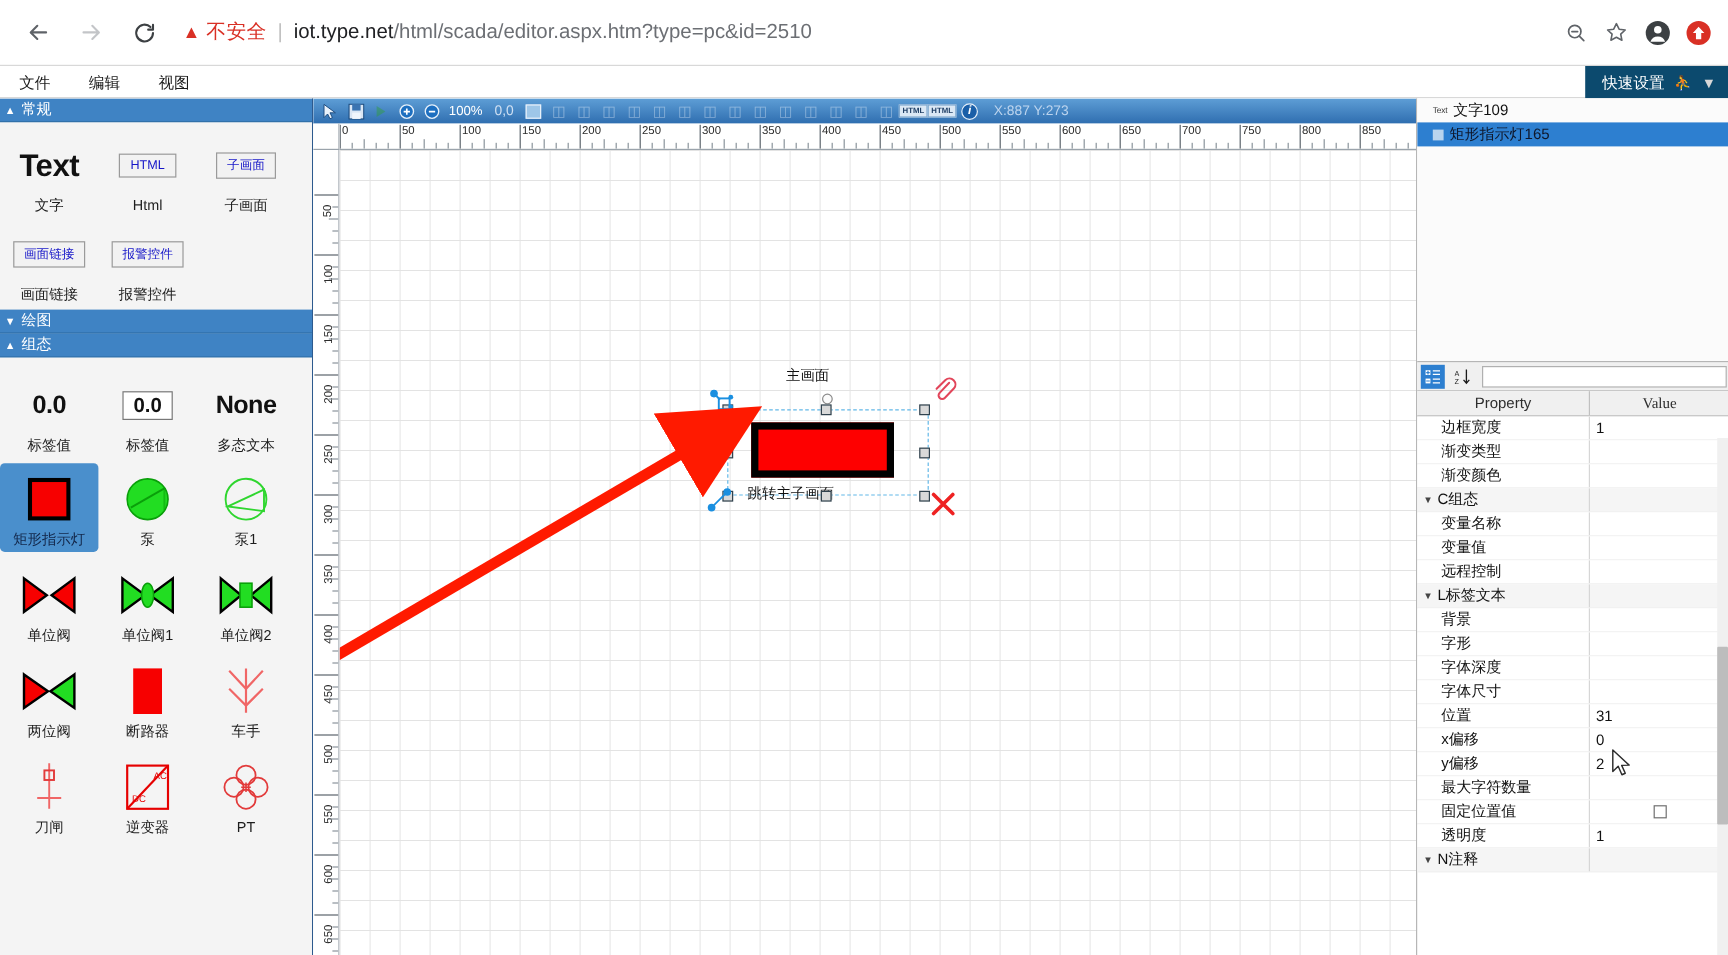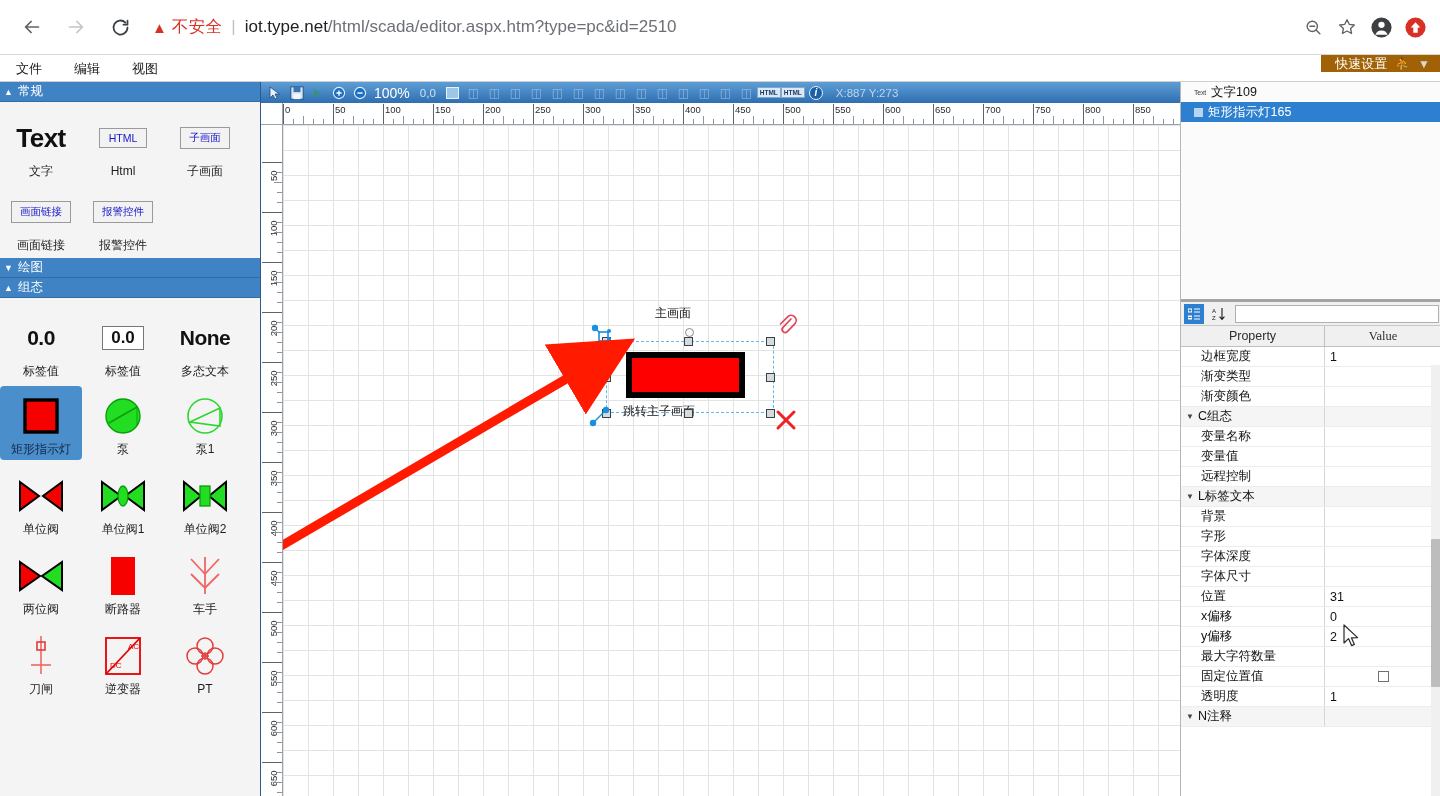--- a/index.html
+++ b/index.html
@@ -47,22 +47,22 @@
   .app-menubar{
     position:absolute; top:55px; left:0; width:1440px; height:27px;
     background:#fff; display:flex; align-items:center;
     border-bottom:1px solid #cfcfcf;
   }
   .menu-item{
     font-size:13px; color:#1a1a1a; padding:0 16px; cursor:pointer;
     line-height:27px;
   }
   .quick-settings{
-    position:absolute; right:0; top:0; height:17px;
-    background:#a16207; color:#ffffff; font-size:13px;
+    position:absolute; right:0; top:0; height:27px;
+    background:#0c4a6e; color:#ffffff; font-size:13px;
     display:flex; align-items:center; gap:8px; padding:0 10px 0 14px;
   }
   .qs-ico{ font-size:12px; color:#d8d8d8; }
 
   
   .left-panel{
     position:absolute; top:82px; left:0; width:261px; height:714px;
     background:#f4f4f4; border-right:1px solid #2d5a8e; overflow:hidden;
   }
   .group-header{
@@ -108,21 +108,21 @@
     position:absolute; top:0; left:0; width:919px; height:21px;
     background:#3f7fc1;
     background:linear-gradient(#5e9ed6,#2f6eb0);
     display:flex; align-items:center; gap:2px; padding-left:5px;
   }
   .tb-ic{
     width:19px;height:17px;display:flex;align-items:center;justify-content:center;
     font-size:12px;color:#eaf2fb; cursor:pointer;
   }
   .tb-ic.dim{ opacity:.42; }
-  .tb-zoom{ font-size:14px;color:#ffffff;padding:0 3px; }
+  .tb-zoom{ font-size:11px;color:#ffffff;padding:0 3px; }
   .tb-coord{ font-size:11.5px;color:#cfe0f3;padding:0 5px; }
   .tb-pos{ font-size:11.5px;color:#bcd4ee; margin-left:8px; }
   .sqbtn{
     width:13px;height:12px;border:1.5px solid #e8f1fa;background:#9ec6e8;
   }
   .htmlbadge{
     font-size:6.5px;font-weight:bold;color:#203f66;background:#dbe8f5;
     border:1px solid #7fa8cf; padding:1px 2px; line-height:7px;
   }
   .infoic{
@@ -186,27 +186,27 @@
 
   .arrow-svg{ position:absolute; top:0; left:0; pointer-events:none; }
 
   
   .right-panel{
     position:absolute; top:82px; left:1180px; width:260px; height:714px;
     background:#ffffff; border-left:1px solid #b6b6b6;
   }
   .tree{
     position:absolute;top:0;left:0;width:260px;height:220px;background:#fbfbfb;
-    border-bottom:3px solid #a3a3a3; overflow:hidden;
+    border-bottom:1px solid #a3a3a3; overflow:hidden;
   }
   .tnode{
     height:20px; display:flex;align-items:center; gap:5px;
     padding-left:13px; font-size:12.5px; color:#111; cursor:pointer;
   }
-  .tnode.sel{ background:#2d7fd0; color:#ffffff; }
+  .tnode.sel{ background:#2d7fd0; color:#0f172a; }
   .tbadge{
     font-size:7px; color:#3a3a3a; letter-spacing:-.2px;
   }
   .tsq{ width:9px;height:9px;background:#b9d4ee; display:inline-block;}
 
   .prop-toolbar{
     position:absolute; top:220px; left:0; width:260px; height:24px;
     background:#f0f0f0; display:flex; align-items:center; gap:2px;
     border-bottom:1px solid #c8c8c8;
   }

